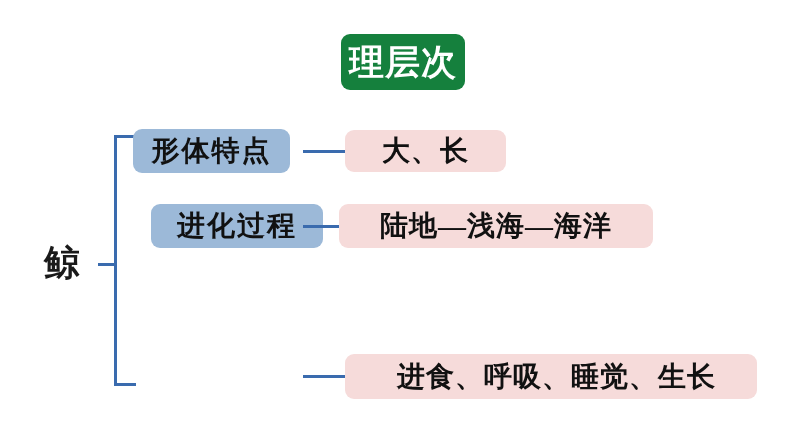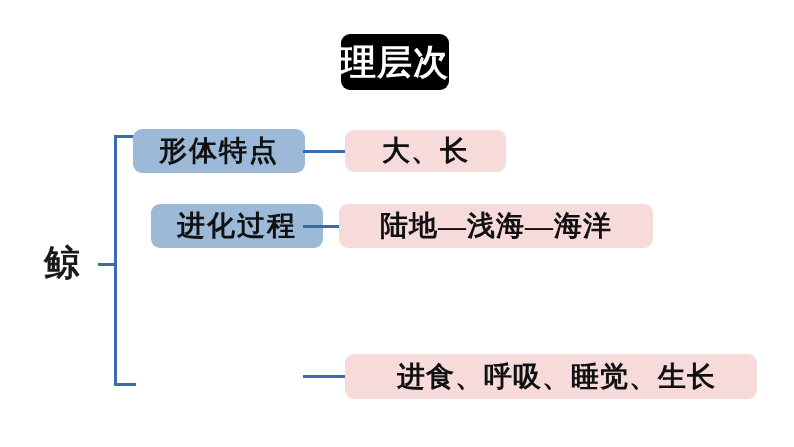--- a/index.html
+++ b/index.html
@@ -18,23 +18,23 @@
     width: 794px;
     height: 447px;
     background: #FFFFFF;
   }
 
   
   .title-box {
     position: absolute;
     left: 341px;
     top: 34px;
-    width: 108px;
+    width: 124px;
     height: 56px;
-    background: #000000;
+    background: #15803d;
     border-radius: 9px;
     display: flex;
     align-items: center;
     justify-content: center;
   }
   .title-text {
     color: #FFFFFF;
     font-size: 35px;
     font-weight: bold;
     letter-spacing: 1px;
@@ -108,21 +108,21 @@
     font-family: Liberation Serif, serif;
   }
   .connector {
     position: absolute;
     height: 3px;
     background: #3A6BAE;
   }
 
   
   #row1 { top: 129px; height: 46px; }
-  #row1 .blue  { left: 133px; top: 0;  width: 172px; height: 44px; }
+  #row1 .blue  { left: 133px; top: 0;  width: 157px; height: 44px; }
   #row1 .pink  { left: 345px; top: 1px; width: 161px; height: 42px; }
   #row1 .connector { left: 303px; top: 21px; width: 44px; }
 
   
   #row2 { top: 204px; height: 46px; }
   #row2 .blue  { left: 151px; top: 0;  width: 172px; height: 44px; }
   #row2 .pink  { left: 339px; top: 0;  width: 314px; height: 44px; }
   #row2 .connector { left: 303px; top: 21px; width: 38px; }
 
   

